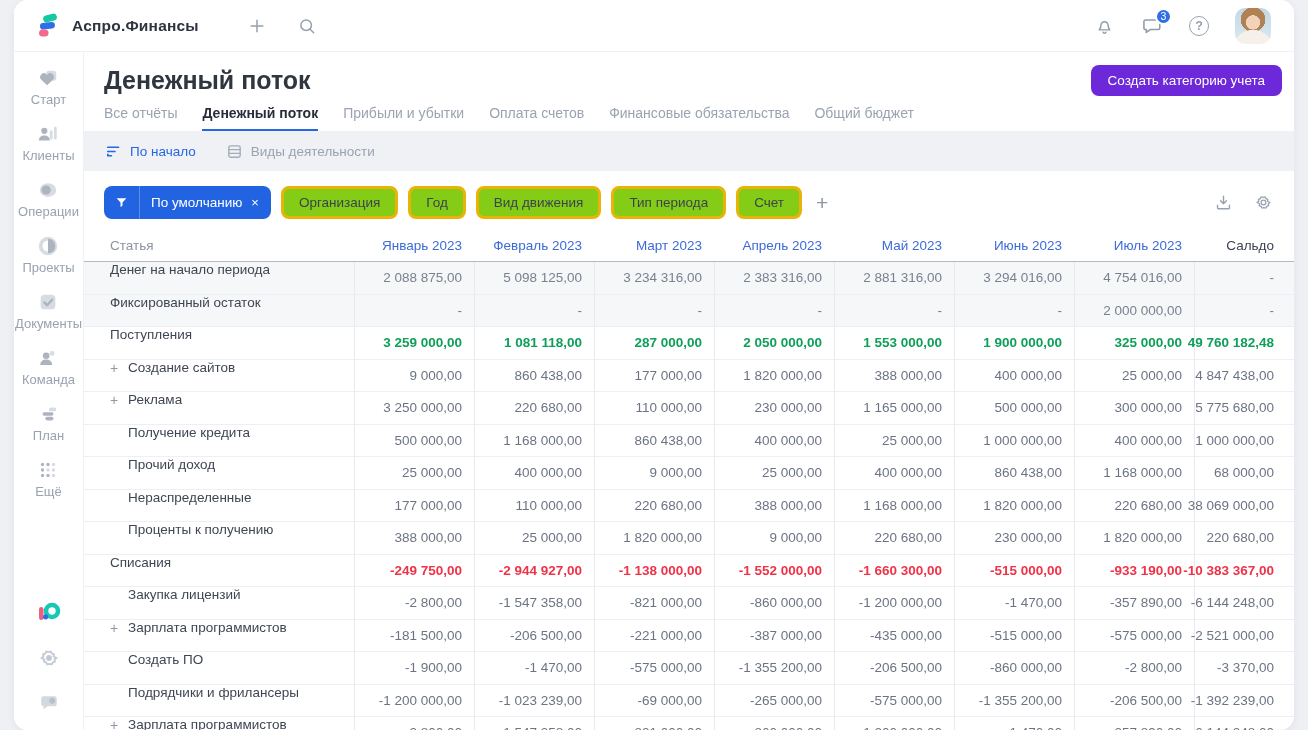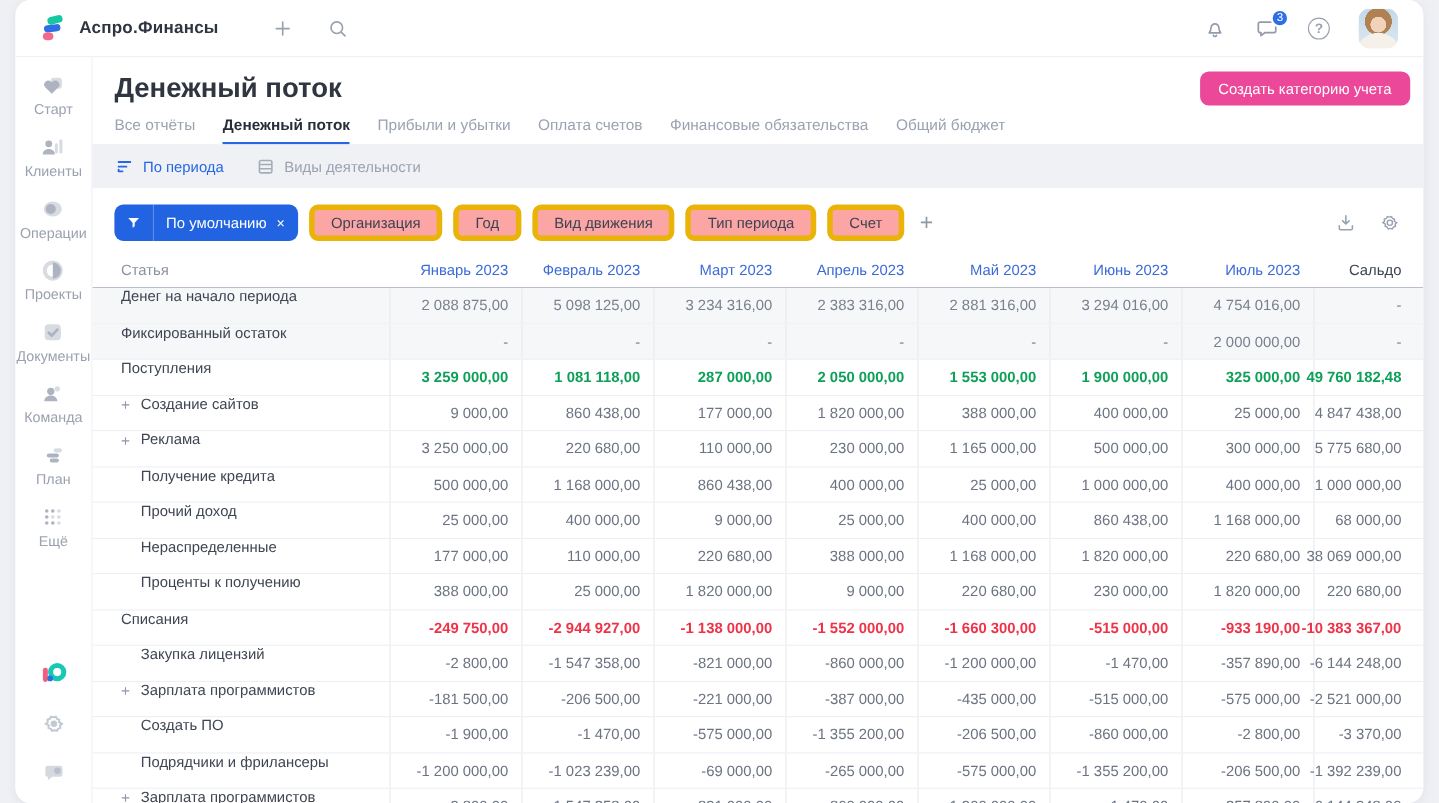--- a/index.html
+++ b/index.html
@@ -31,33 +31,33 @@
   .side-icon{height:22px;display:flex;align-items:center;}
   .side-label{font-size:13px;color:#9aa2b0;}
   .sidebar-bottom{margin-top:auto;display:flex;flex-direction:column;align-items:center;gap:23px;padding-bottom:16px;}
 
   .main{flex:1;display:flex;flex-direction:column;min-width:0;}
 
   
   .page-head{height:79px;flex:0 0 79px;padding:13px 12px 0 20px;}
   .title-row{display:flex;align-items:flex-start;justify-content:space-between;}
   .page-title{margin:0;font-size:25px;font-weight:bold;color:#30363f;line-height:30px;}
-  .create-btn{background:#ec4899;color:#fff;border:none;border-radius:8px;height:31px;padding:0 17px;font-size:13.5px;font-family:inherit;cursor:pointer;}
+  .create-btn{background:#6d28d9;color:#fff;border:none;border-radius:8px;height:31px;padding:0 17px;font-size:13.5px;font-family:inherit;cursor:pointer;}
   .tabs{display:flex;gap:25px;margin-top:9px;}
   .tab{font-size:14px;color:#9aa3b1;padding-bottom:8px;border-bottom:3px solid transparent;cursor:pointer;white-space:nowrap;}
   .tab.active{color:#272e3a;font-weight:bold;border-bottom-color:#2667e3;border-radius:1px;}
 
   
   .view-bar{height:40px;flex:0 0 40px;background:#eff1f5;display:flex;align-items:center;gap:30px;padding-left:21px;}
   .view-tab{display:flex;align-items:center;gap:8px;font-size:13.5px;color:#9aa3b1;cursor:pointer;}
   .view-tab.active{color:#2667e3;}
 
   
   .filter-row{display:flex;align-items:center;gap:10px;margin:15px 21px 10px 20px;justify-content:flex-end;}
-  .chip{height:33px;border:5px solid #eab308;border-radius:8px;background:#fca5a5;display:flex;align-items:center;padding:0 15px;font-size:13.5px;color:#3c4350;cursor:pointer;white-space:nowrap;}
+  .chip{height:33px;border:3px solid #eab308;border-radius:8px;background:#84cc16;display:flex;align-items:center;padding:0 15px;font-size:13.5px;color:#3c4350;cursor:pointer;white-space:nowrap;}
   .chip-active{background:#2163e0;border:none;color:#fff;padding:0;}
   .chip-active .funnel{display:flex;align-items:center;padding:0 11px;height:100%;border-right:1px solid rgba(255,255,255,.28);}
   .chip-active .chip-text{padding:0 9px 0 11px;}
   .chip-active .chip-close{padding-right:12px;font-size:13px;}
   .filter-plus{font-size:21px;color:#8f98a6;margin-left:4px;line-height:1;cursor:pointer;}
   .spacer{flex:1;}
   .tool-icons{display:flex;gap:21px;align-items:center;}
   .tool-icons span{cursor:pointer;display:flex;}
 
   
@@ -256,21 +256,21 @@
           </nav>
       </div>
 
       <div class="view-bar">
           <span class="view-tab active">
             <span style="display: flex;">
               <svg width="17" height="17" viewBox="0 0 24 24" fill="none" stroke="#2667e3" stroke-width="2.4" stroke-linecap="round">
                 <path d="M4 6h15M4 12h10M4 18h5M4 18v-2"></path>
               </svg>
             </span>
-            <span>По периода</span>
+            <span>По начало</span>
           </span>
           <span class="view-tab">
             <span style="display: flex;">
               <svg width="17" height="17" viewBox="0 0 24 24" fill="none" stroke="#a4acb9" stroke-width="2">
                 <rect x="4" y="4" width="16" height="16" rx="2.5"></rect>
                 <path d="M4 9.3h16M4 14.6h16"></path>
               </svg>
             </span>
             <span>Виды деятельности</span>
           </span>

